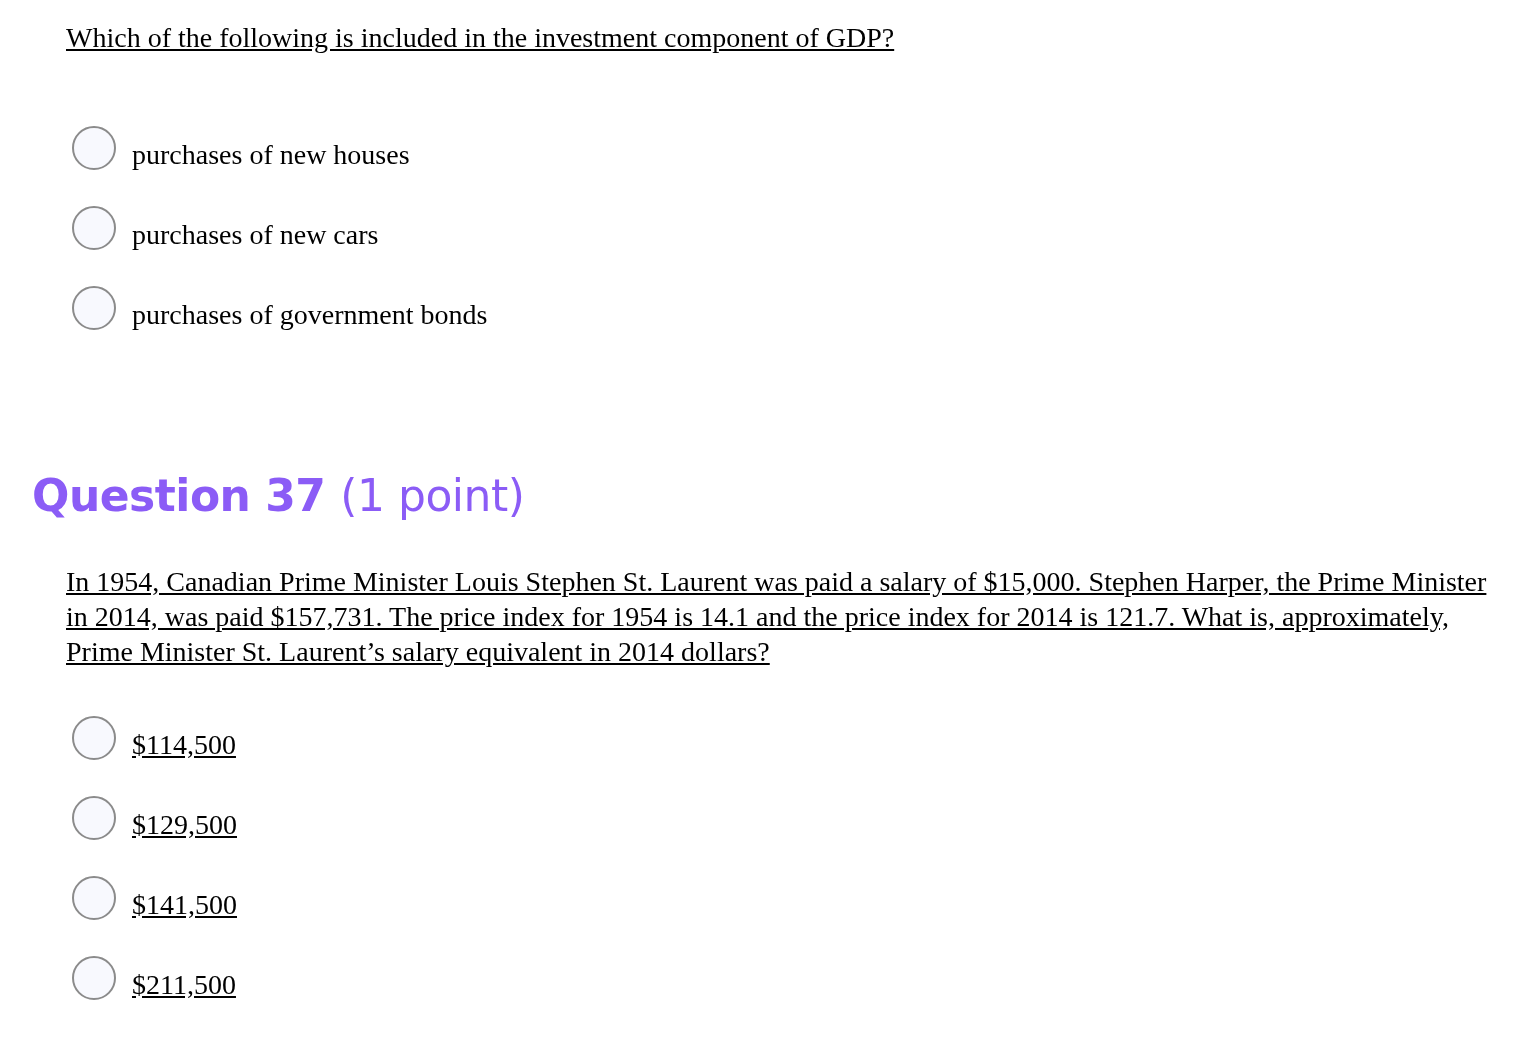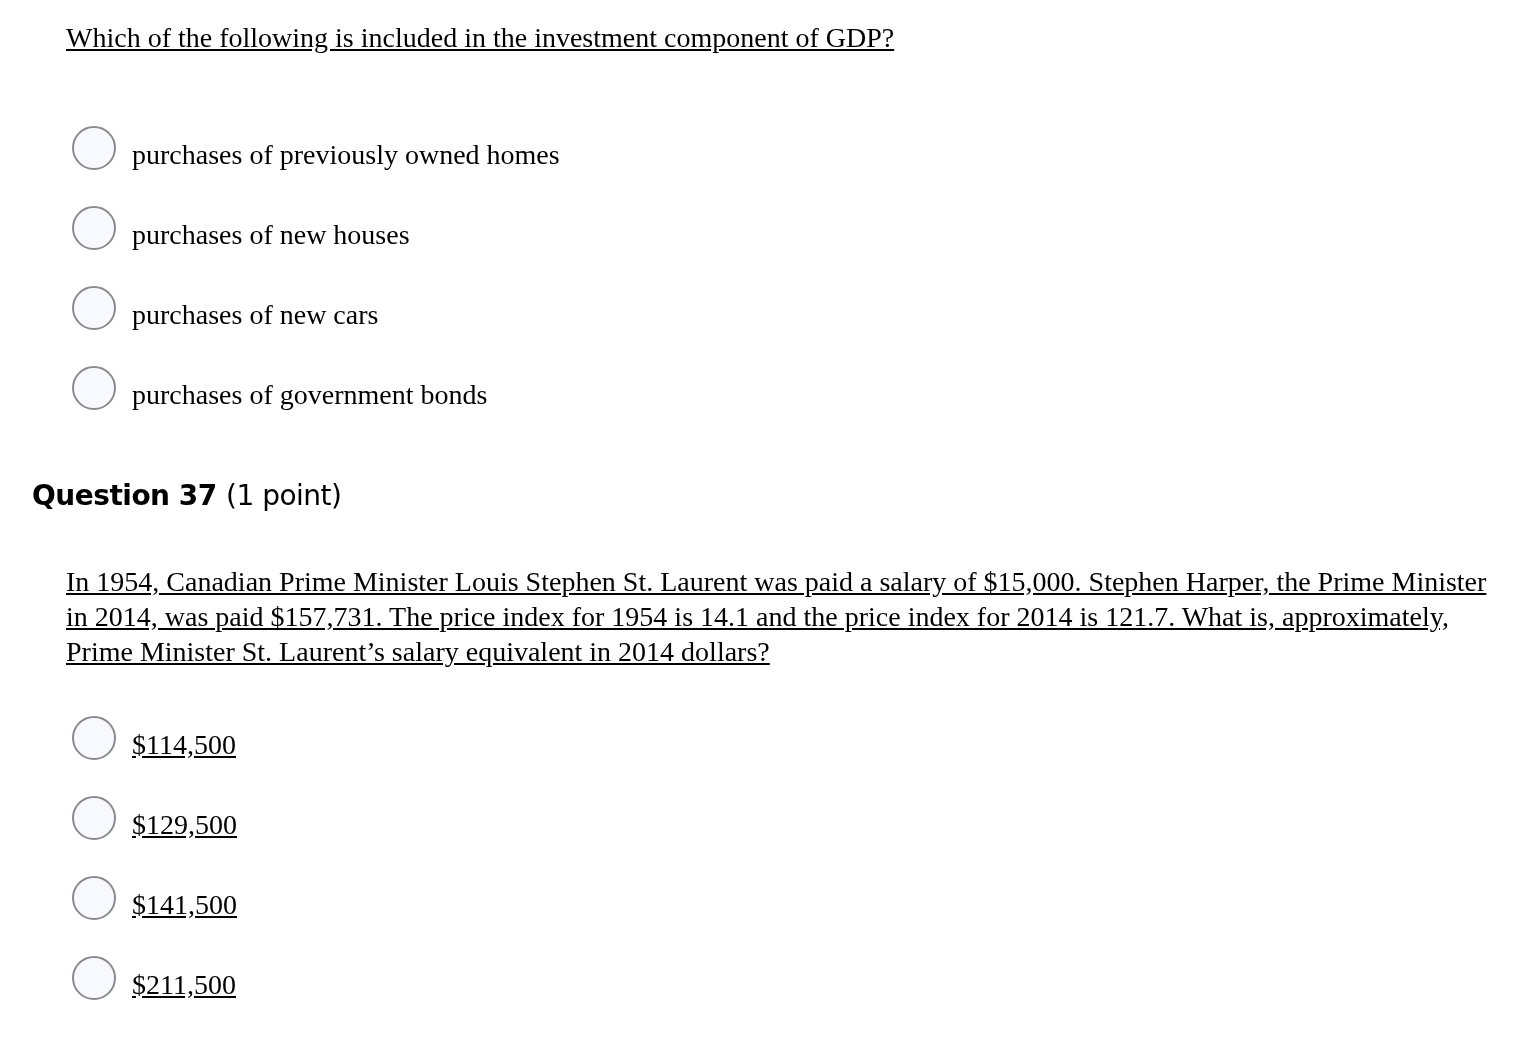--- a/index.html
+++ b/index.html
@@ -58,38 +58,34 @@
       line-height: 35px;
       position: relative;
       top: -2px;
     }
     .question-header {
       position: absolute;
       left: 32px;
       top: 472px;
       margin: 0;
       font-family: "DejaVu Sans", "Liberation Sans", sans-serif;
-      font-size: 28px;
+      font-size: 44px;
       line-height: 48px;
-      color: #000000;
+      color: #8b5cf6;
       letter-spacing: -0.5px;
     }
     .question-number { font-weight: bold; }
     .question-points { font-weight: normal; }
   </style>
 </head>
 <body>
 
 <p id="q36-prompt" class="prompt">Which of the following is included in the investment component of GDP?</p>
 
 <ul id="q36-options" class="options">
-  <li class="option">
-    <span class="radio"></span>
-    <span class="option-label">purchases of previously owned homes</span>
-  </li>
   <li class="option">
     <span class="radio"></span>
     <span class="option-label">purchases of new houses</span>
   </li>
   <li class="option">
     <span class="radio"></span>
     <span class="option-label">purchases of new cars</span>
   </li>
   <li class="option">
     <span class="radio"></span>

